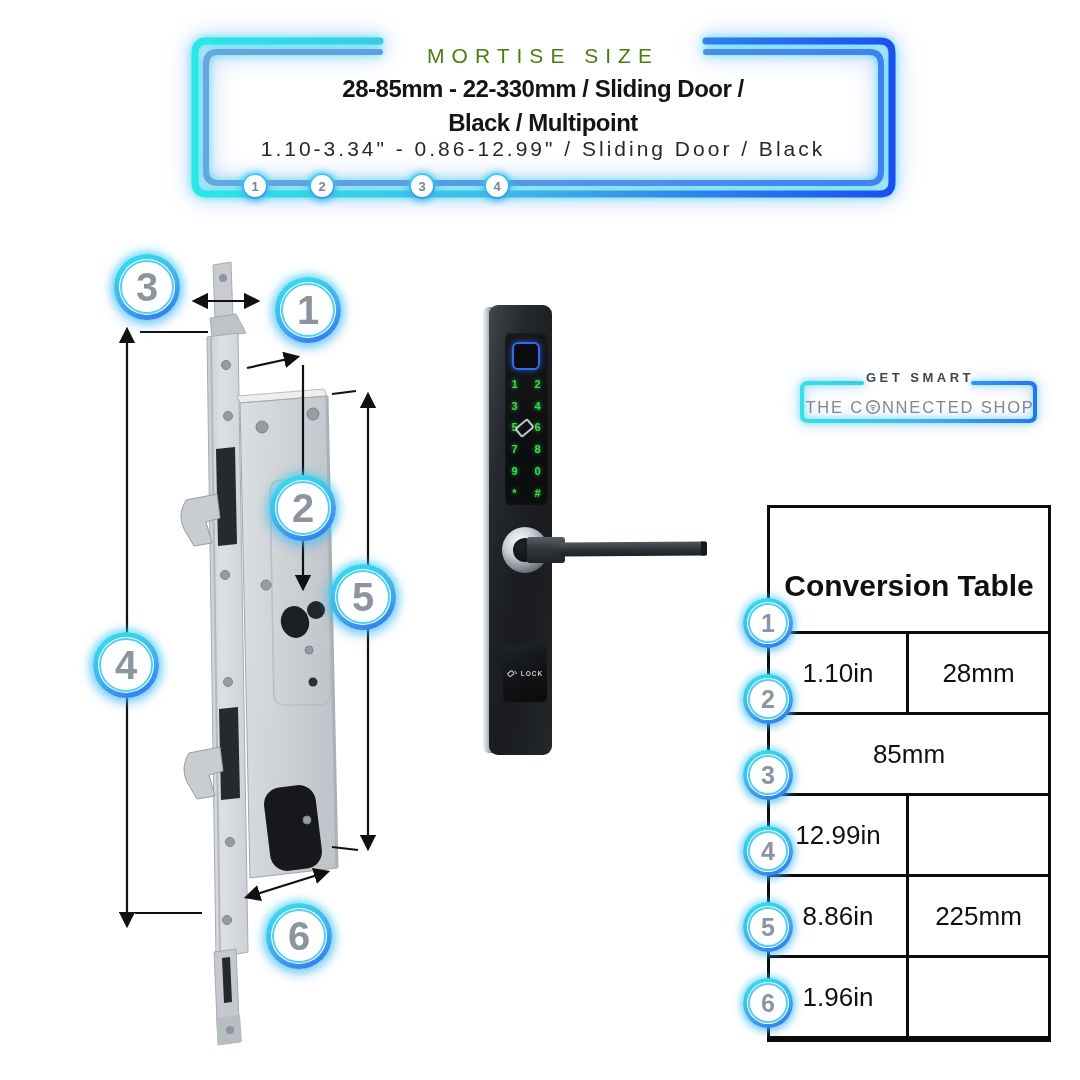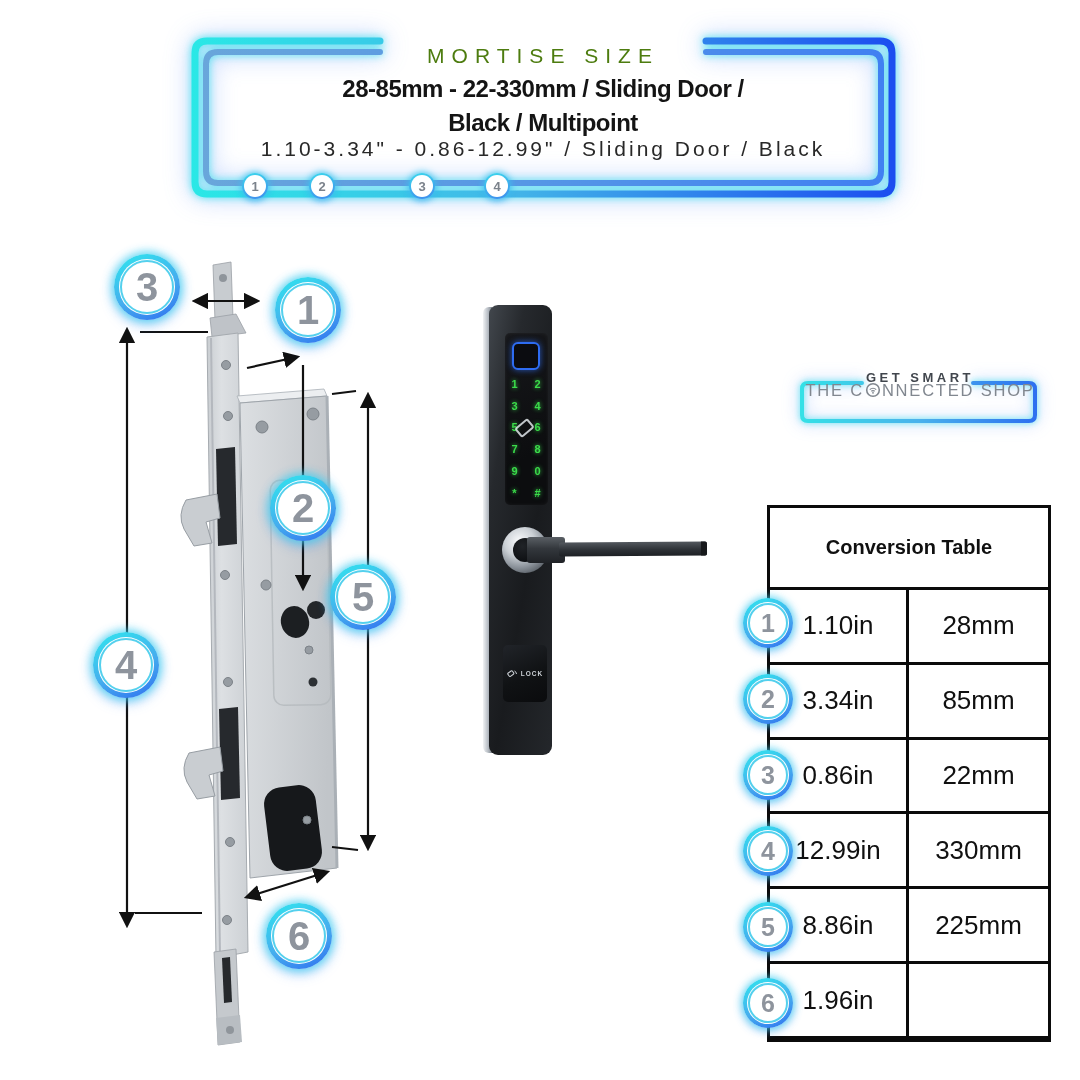--- a/index.html
+++ b/index.html
@@ -65,30 +65,30 @@
     background:linear-gradient(155deg,#212429,#101214 55%,#0a0b0d);
     display:flex; align-items:center; justify-content:center; gap:3px; }
   .lpanel .txt { font-size:6.5px; letter-spacing:1px; font-weight:700; color:#ccd1d6; }
 
   
   .logo { position:absolute; left:790px; top:360px; width:260px; height:72px; }
   .logo-frame { position:absolute; left:5px; top:16px;
     filter:drop-shadow(0 0 3px rgba(50,220,235,.8)) drop-shadow(0 0 8px rgba(70,130,250,.35)); }
   .tagline { position:absolute; left:0; top:10px; width:100%; text-align:center;
     font-size:13px; font-weight:700; letter-spacing:3.5px; color:#41464d; }
-  .brandname { position:absolute; left:0; top:19px; width:100%; height:22px;
+  .brandname { position:absolute; left:0; top:36px; width:100%; height:22px;
     display:flex; align-items:center; justify-content:center;
     font-size:16.5px; font-weight:500; letter-spacing:1.8px; color:#81878f; }
   .wifi-o { display:inline-block; width:16px; height:16px; margin:0 1px; }
 
   
   .ctable { position:absolute; left:767px; top:505px; width:284px; height:537px;
     border:3px solid #0b0b0b; background:#fff; display:flex; flex-direction:column; z-index:2; }
-  .ct-header { height:82px; border-bottom:3px solid #0b0b0b; display:flex; align-items:center; justify-content:center;
-    font-size:20px; font-weight:700; color:#101010; }
+  .ct-header { height:94px; border-bottom:3px solid #0b0b0b; display:flex; align-items:center; justify-content:center;
+    font-size:30px; font-weight:700; color:#101010;margin-top:32px; }
   .ct-row { flex:1; display:flex; border-bottom:3px solid #0b0b0b; }
   .ct-row:last-child { border-bottom:none; }
   .ct-cell { display:flex; align-items:center; justify-content:center; font-size:26px; color:#101010; }
   .ct-cell.in { width:139px; border-right:3px solid #0b0b0b; }
   .ct-cell.mm { flex:1;text-align:center; }
   .tnum { position:absolute; left:-27px; width:50px; height:50px; border-radius:50%;
     border:4px solid transparent;
     background:linear-gradient(#fff,#fff) padding-box, linear-gradient(155deg,#35d8ee 15%,#45aeee 55%,#2f6ff0 100%) border-box;
     box-shadow:0 0 8px 1px rgba(61,213,240,.8), 0 3px 10px rgba(59,130,246,.4);
     display:flex; align-items:center; justify-content:center; z-index:3; }
@@ -297,30 +297,24 @@
   </div>
 
   <div class="ctable">
     <div class="ct-header">Conversion Table</div>
 
     <div class="ct-row">
       <div class="ct-cell in">1.10in</div>
       <div class="ct-cell mm">28mm</div>
     </div>
     <div class="ct-row">
-      <div class="ct-cell in">3.34in</div>
       <div class="ct-cell mm">85mm</div>
     </div>
     <div class="ct-row">
-      <div class="ct-cell in">0.86in</div>
-      <div class="ct-cell mm">22mm</div>
-    </div>
-    <div class="ct-row">
       <div class="ct-cell in">12.99in</div>
-      <div class="ct-cell mm">330mm</div>
     </div>
     <div class="ct-row">
       <div class="ct-cell in">8.86in</div>
       <div class="ct-cell mm">225mm</div>
     </div>
     <div class="ct-row">
       <div class="ct-cell in">1.96in</div>
     </div>
 
     <div class="tnum" style="top:90px;">

